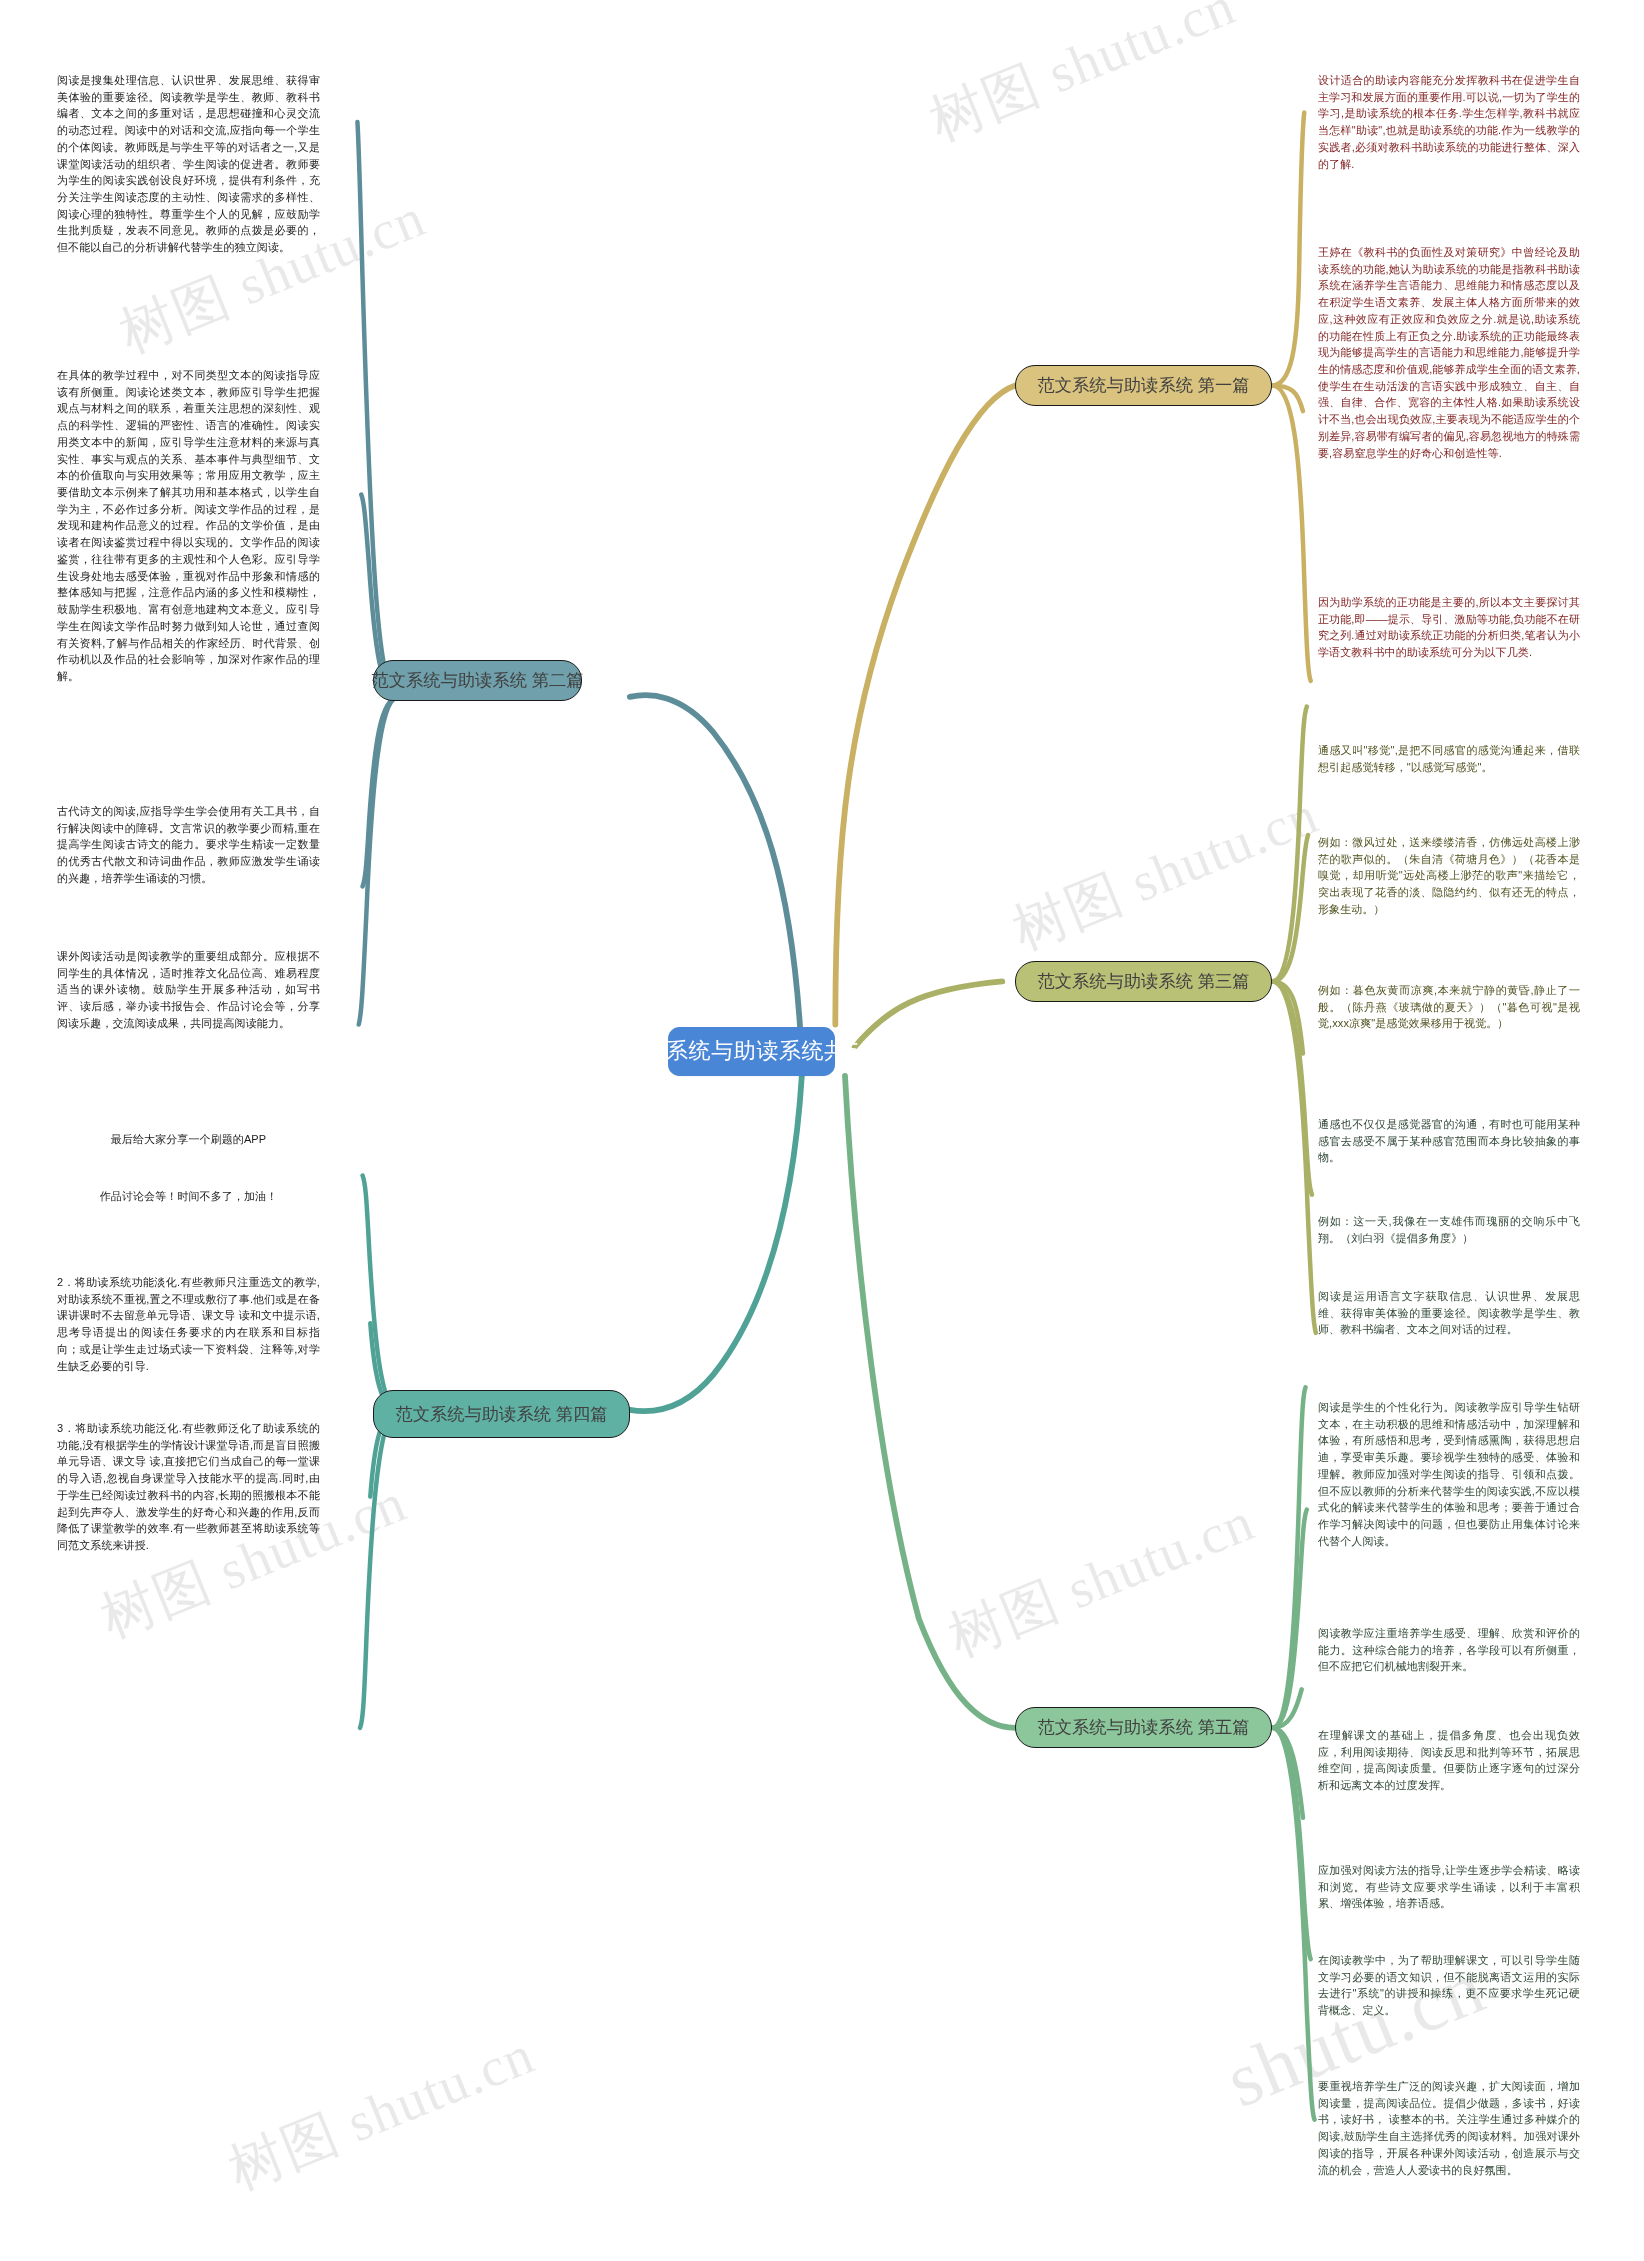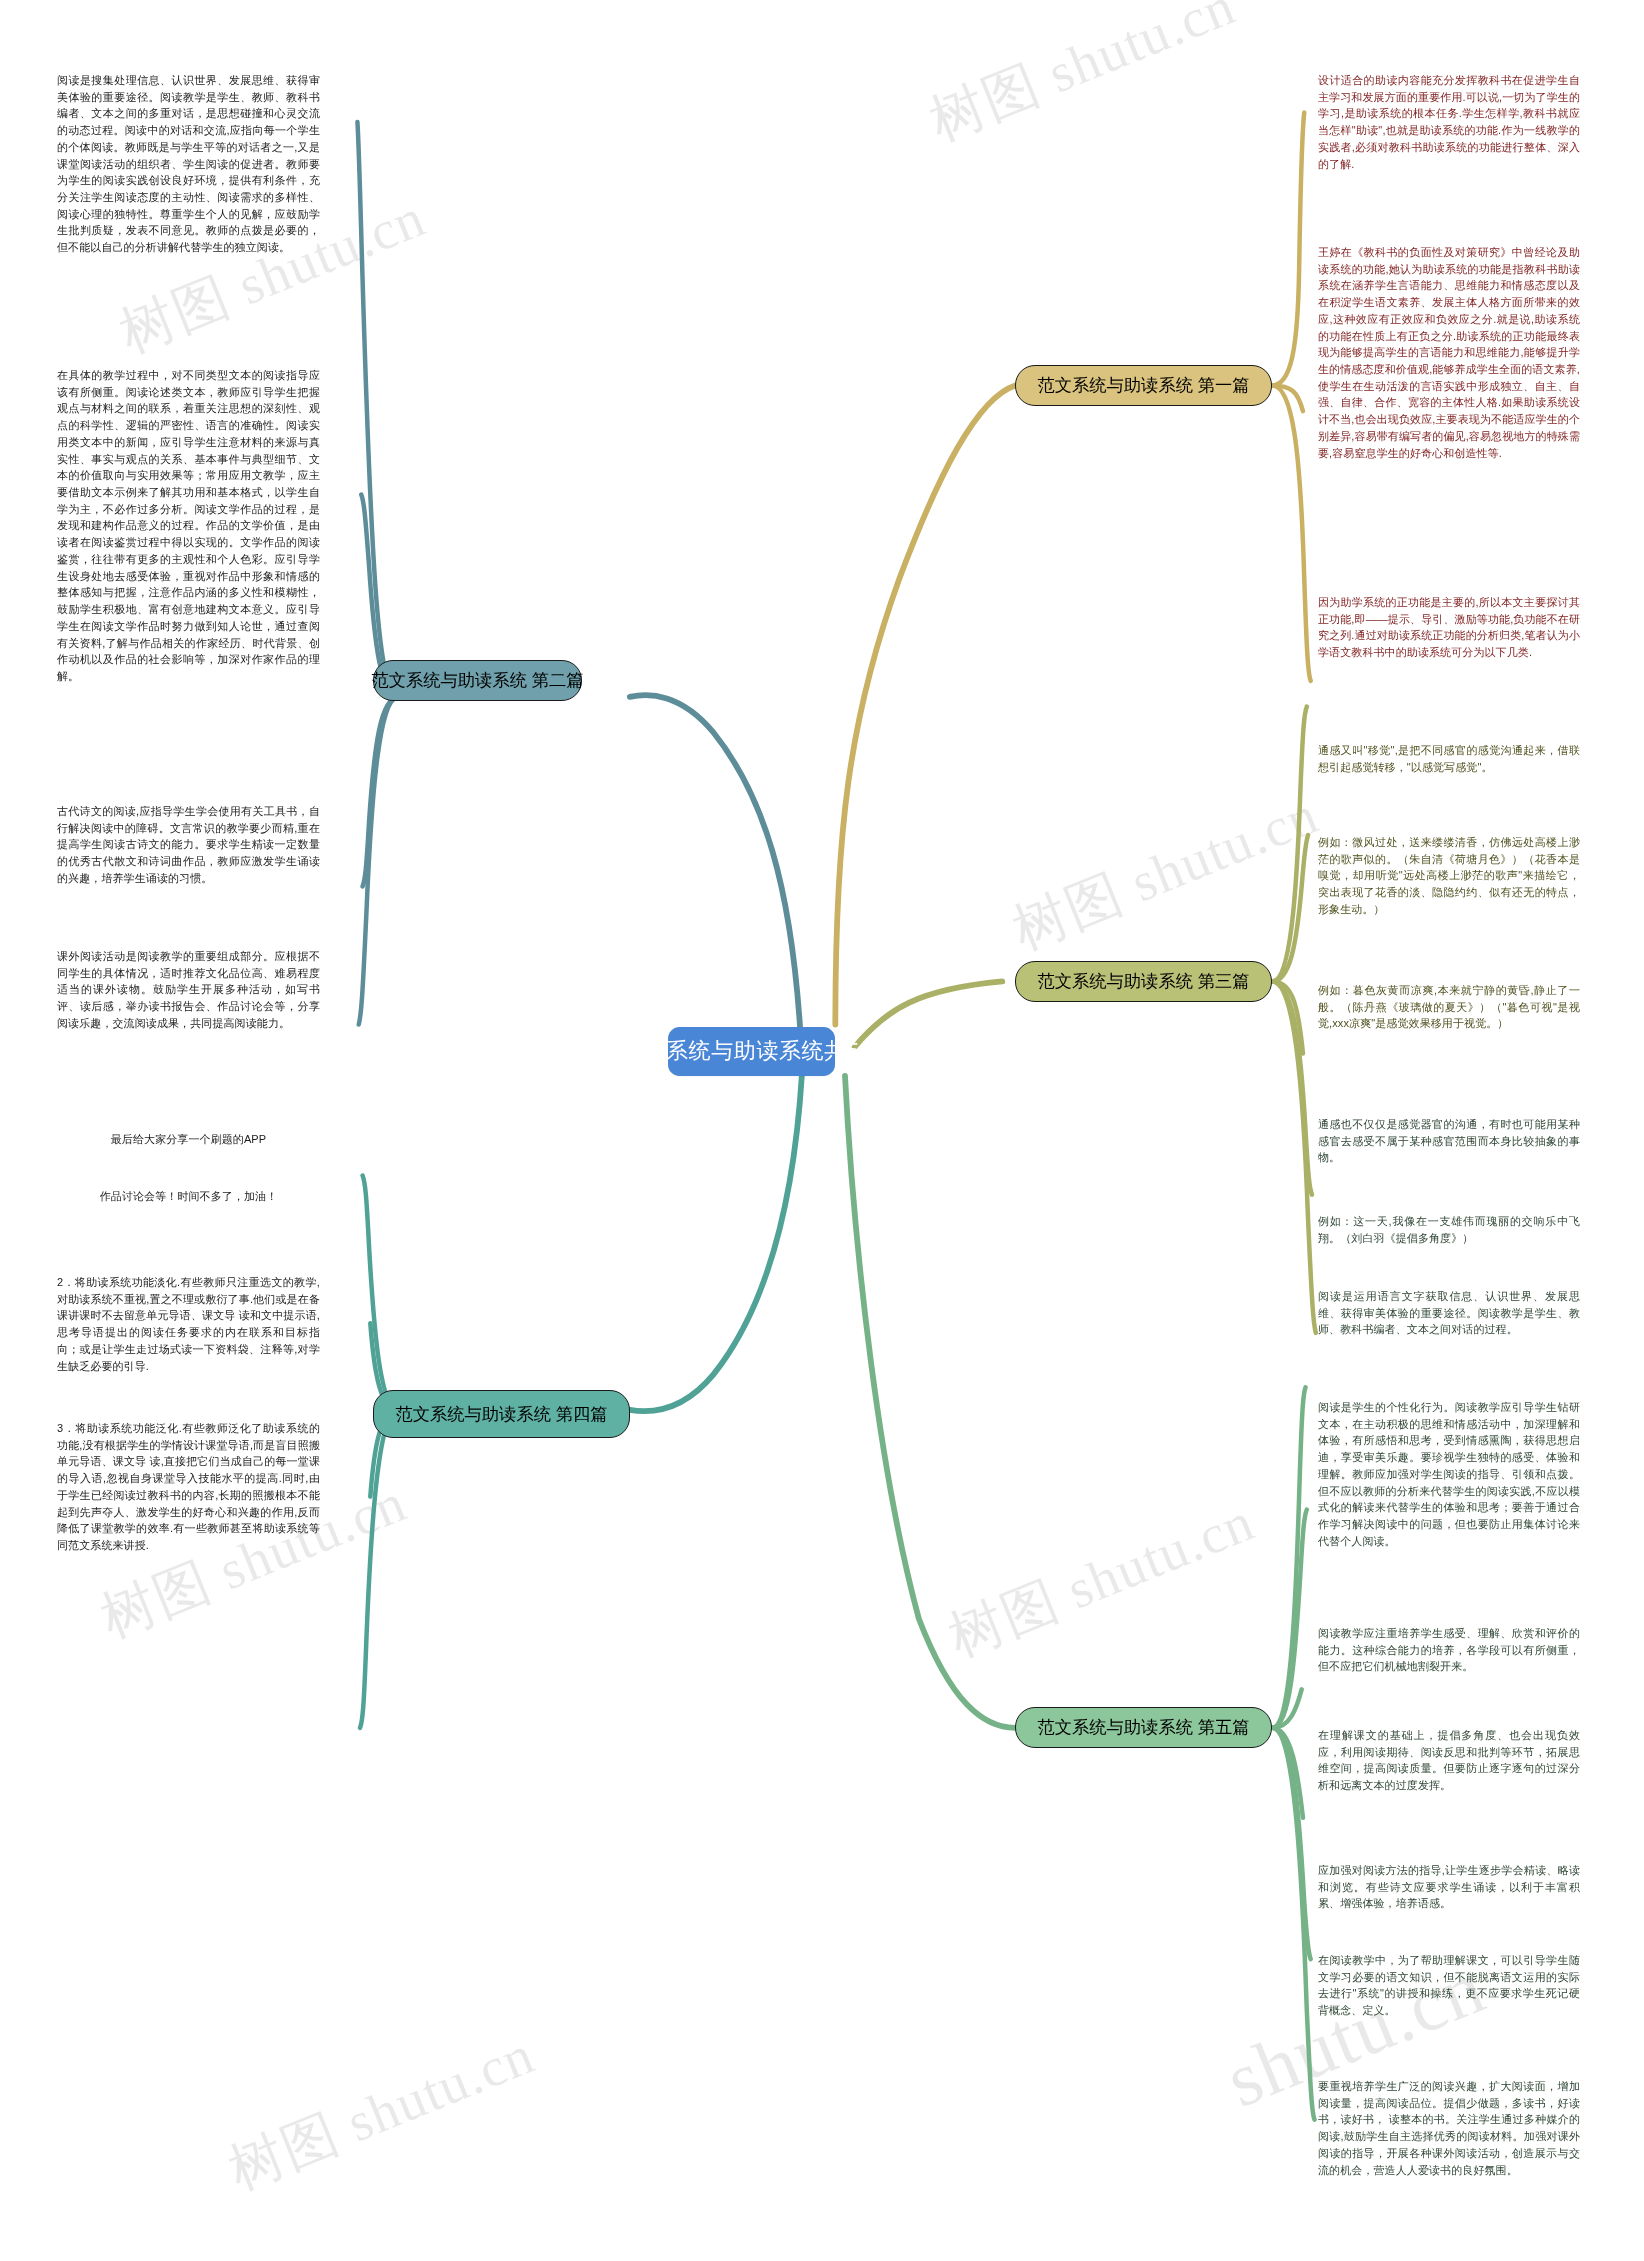--- a/index.html
+++ b/index.html
@@ -30,21 +30,21 @@
   .node{
     position:absolute;
     box-sizing:border-box;
     border:1.9px solid #1a1a1a;
     border-radius:20px;
     display:flex;
     align-items:center;
     justify-content:center;
     font-size:17.3px;
     line-height:1.2;
-    color:#000000;
+    color:#404040;
     padding:0 11.6px;
     white-space:nowrap;
   }
   .root{
     border:none;
     background:#4a86d6;
     color:#ffffff;
     border-radius:11.6px;
     font-size:22px;
     letter-spacing:0.6px;

